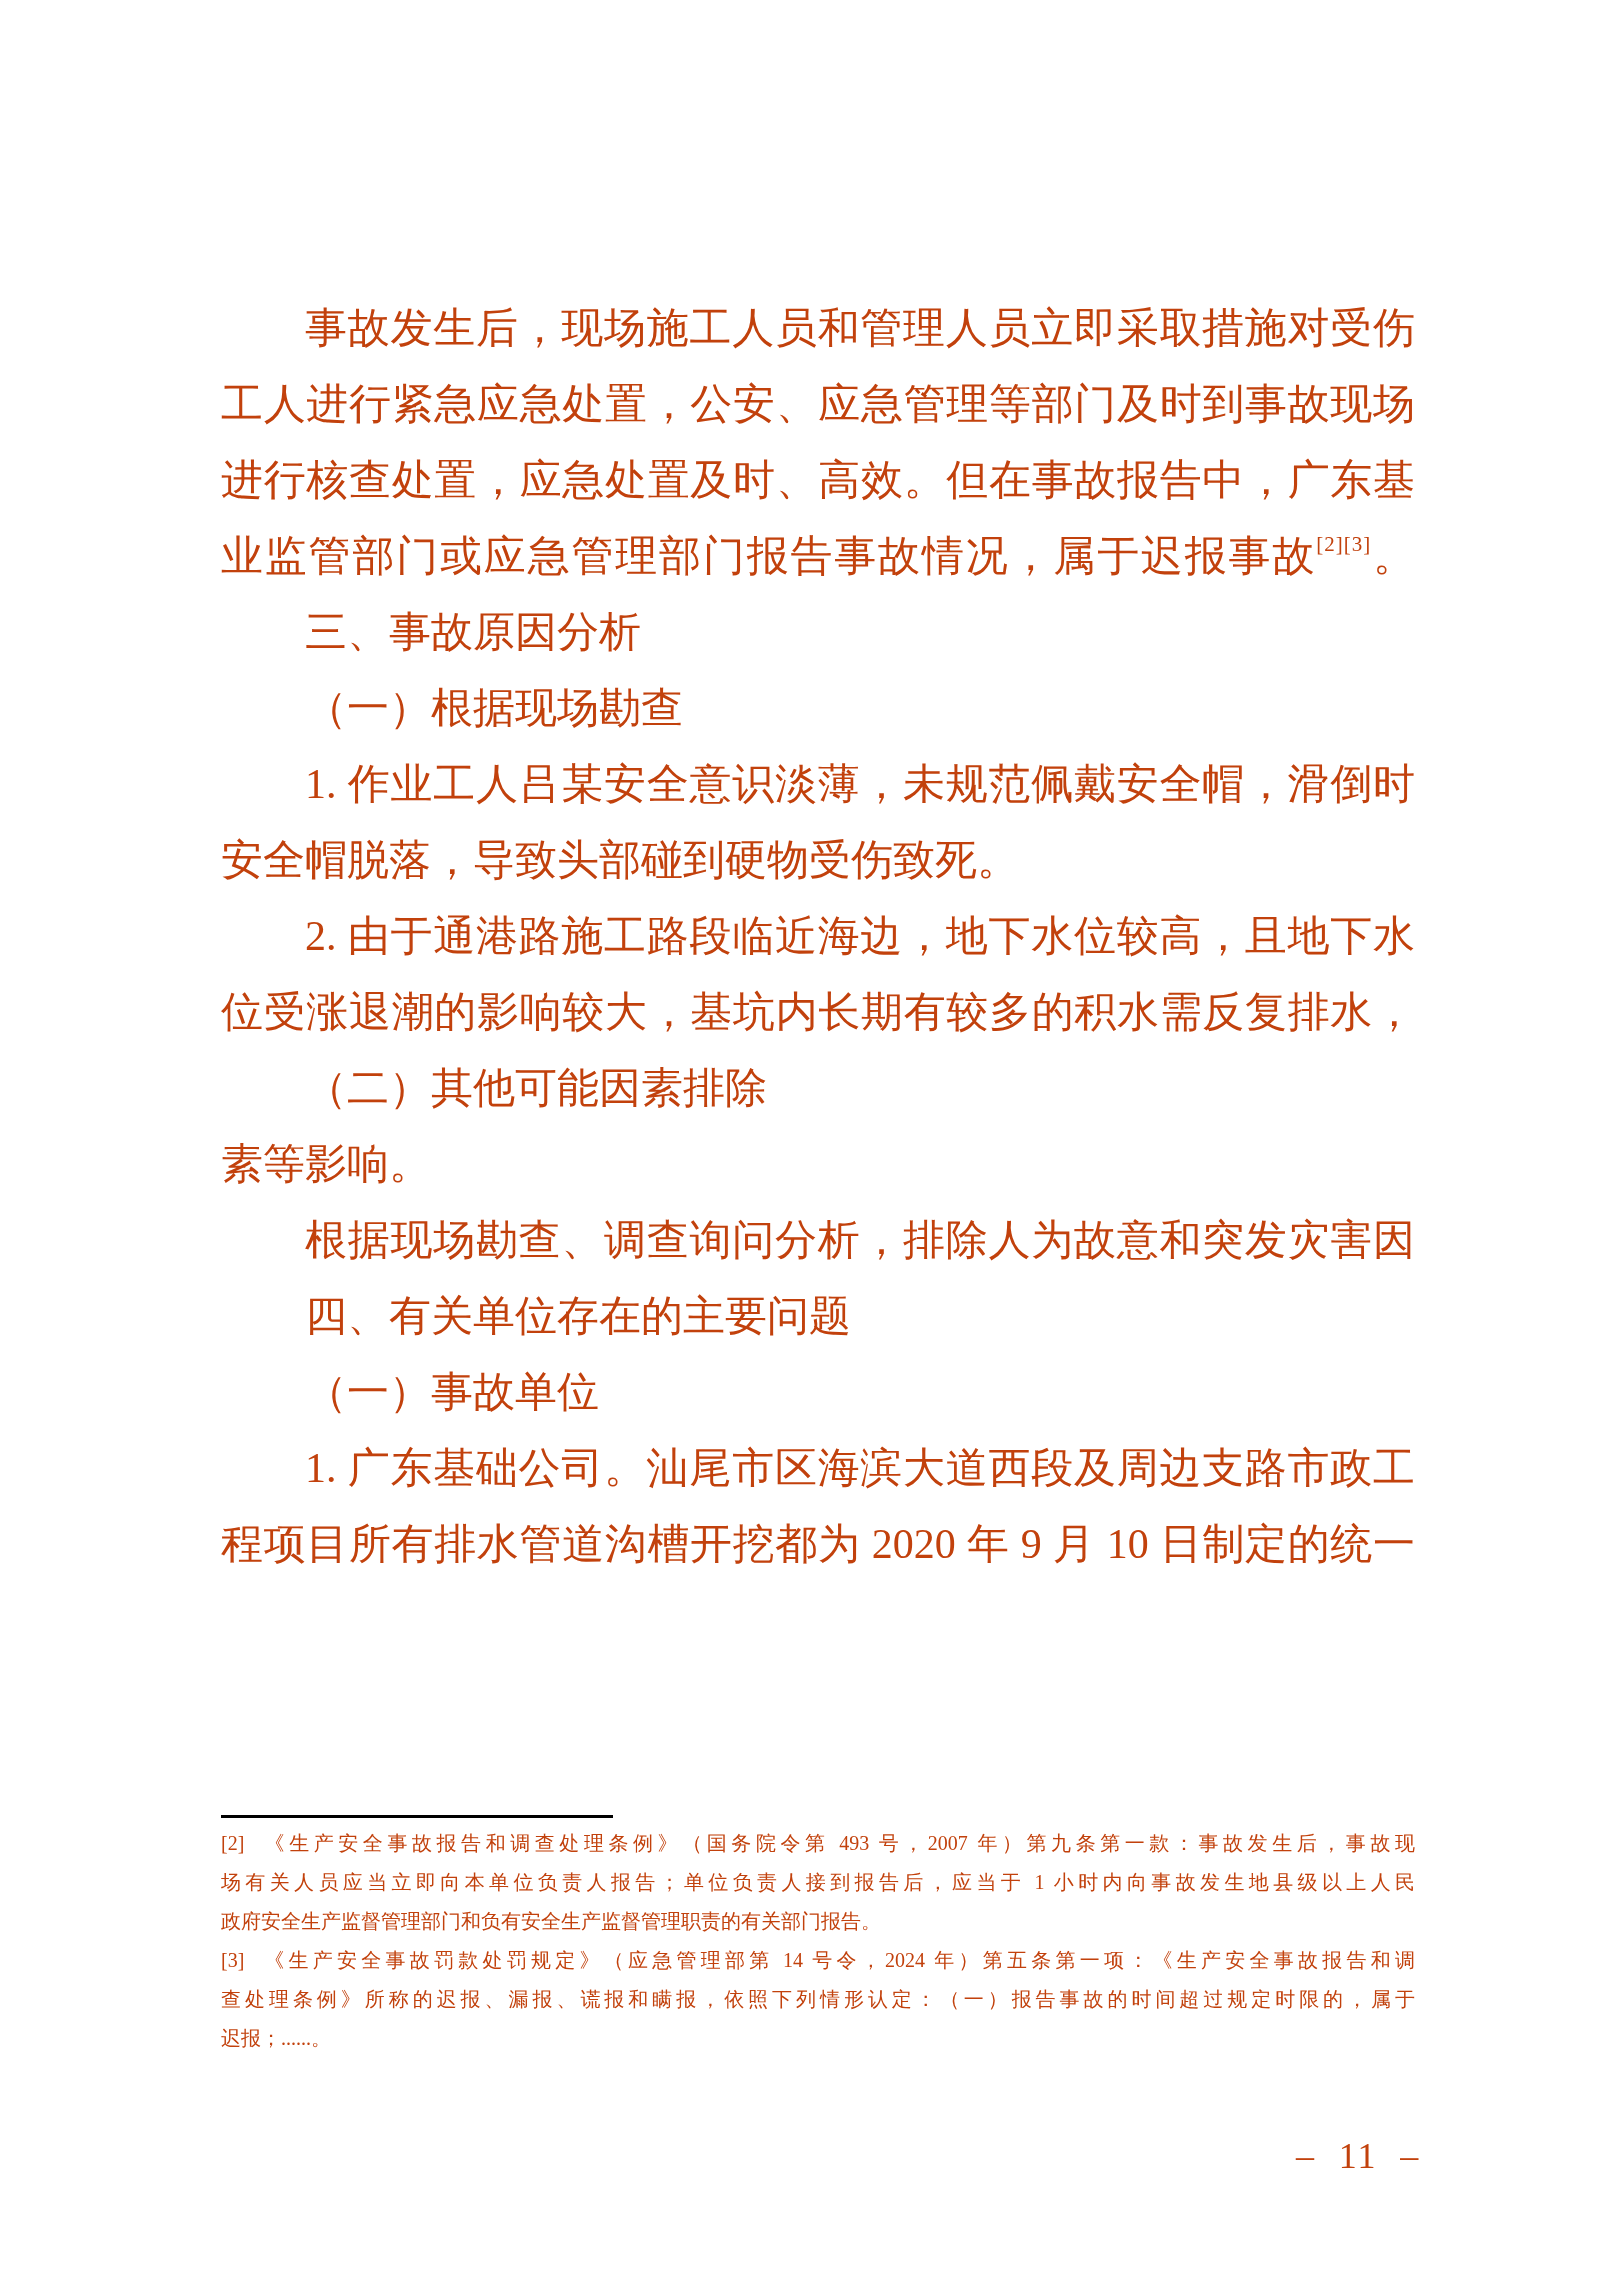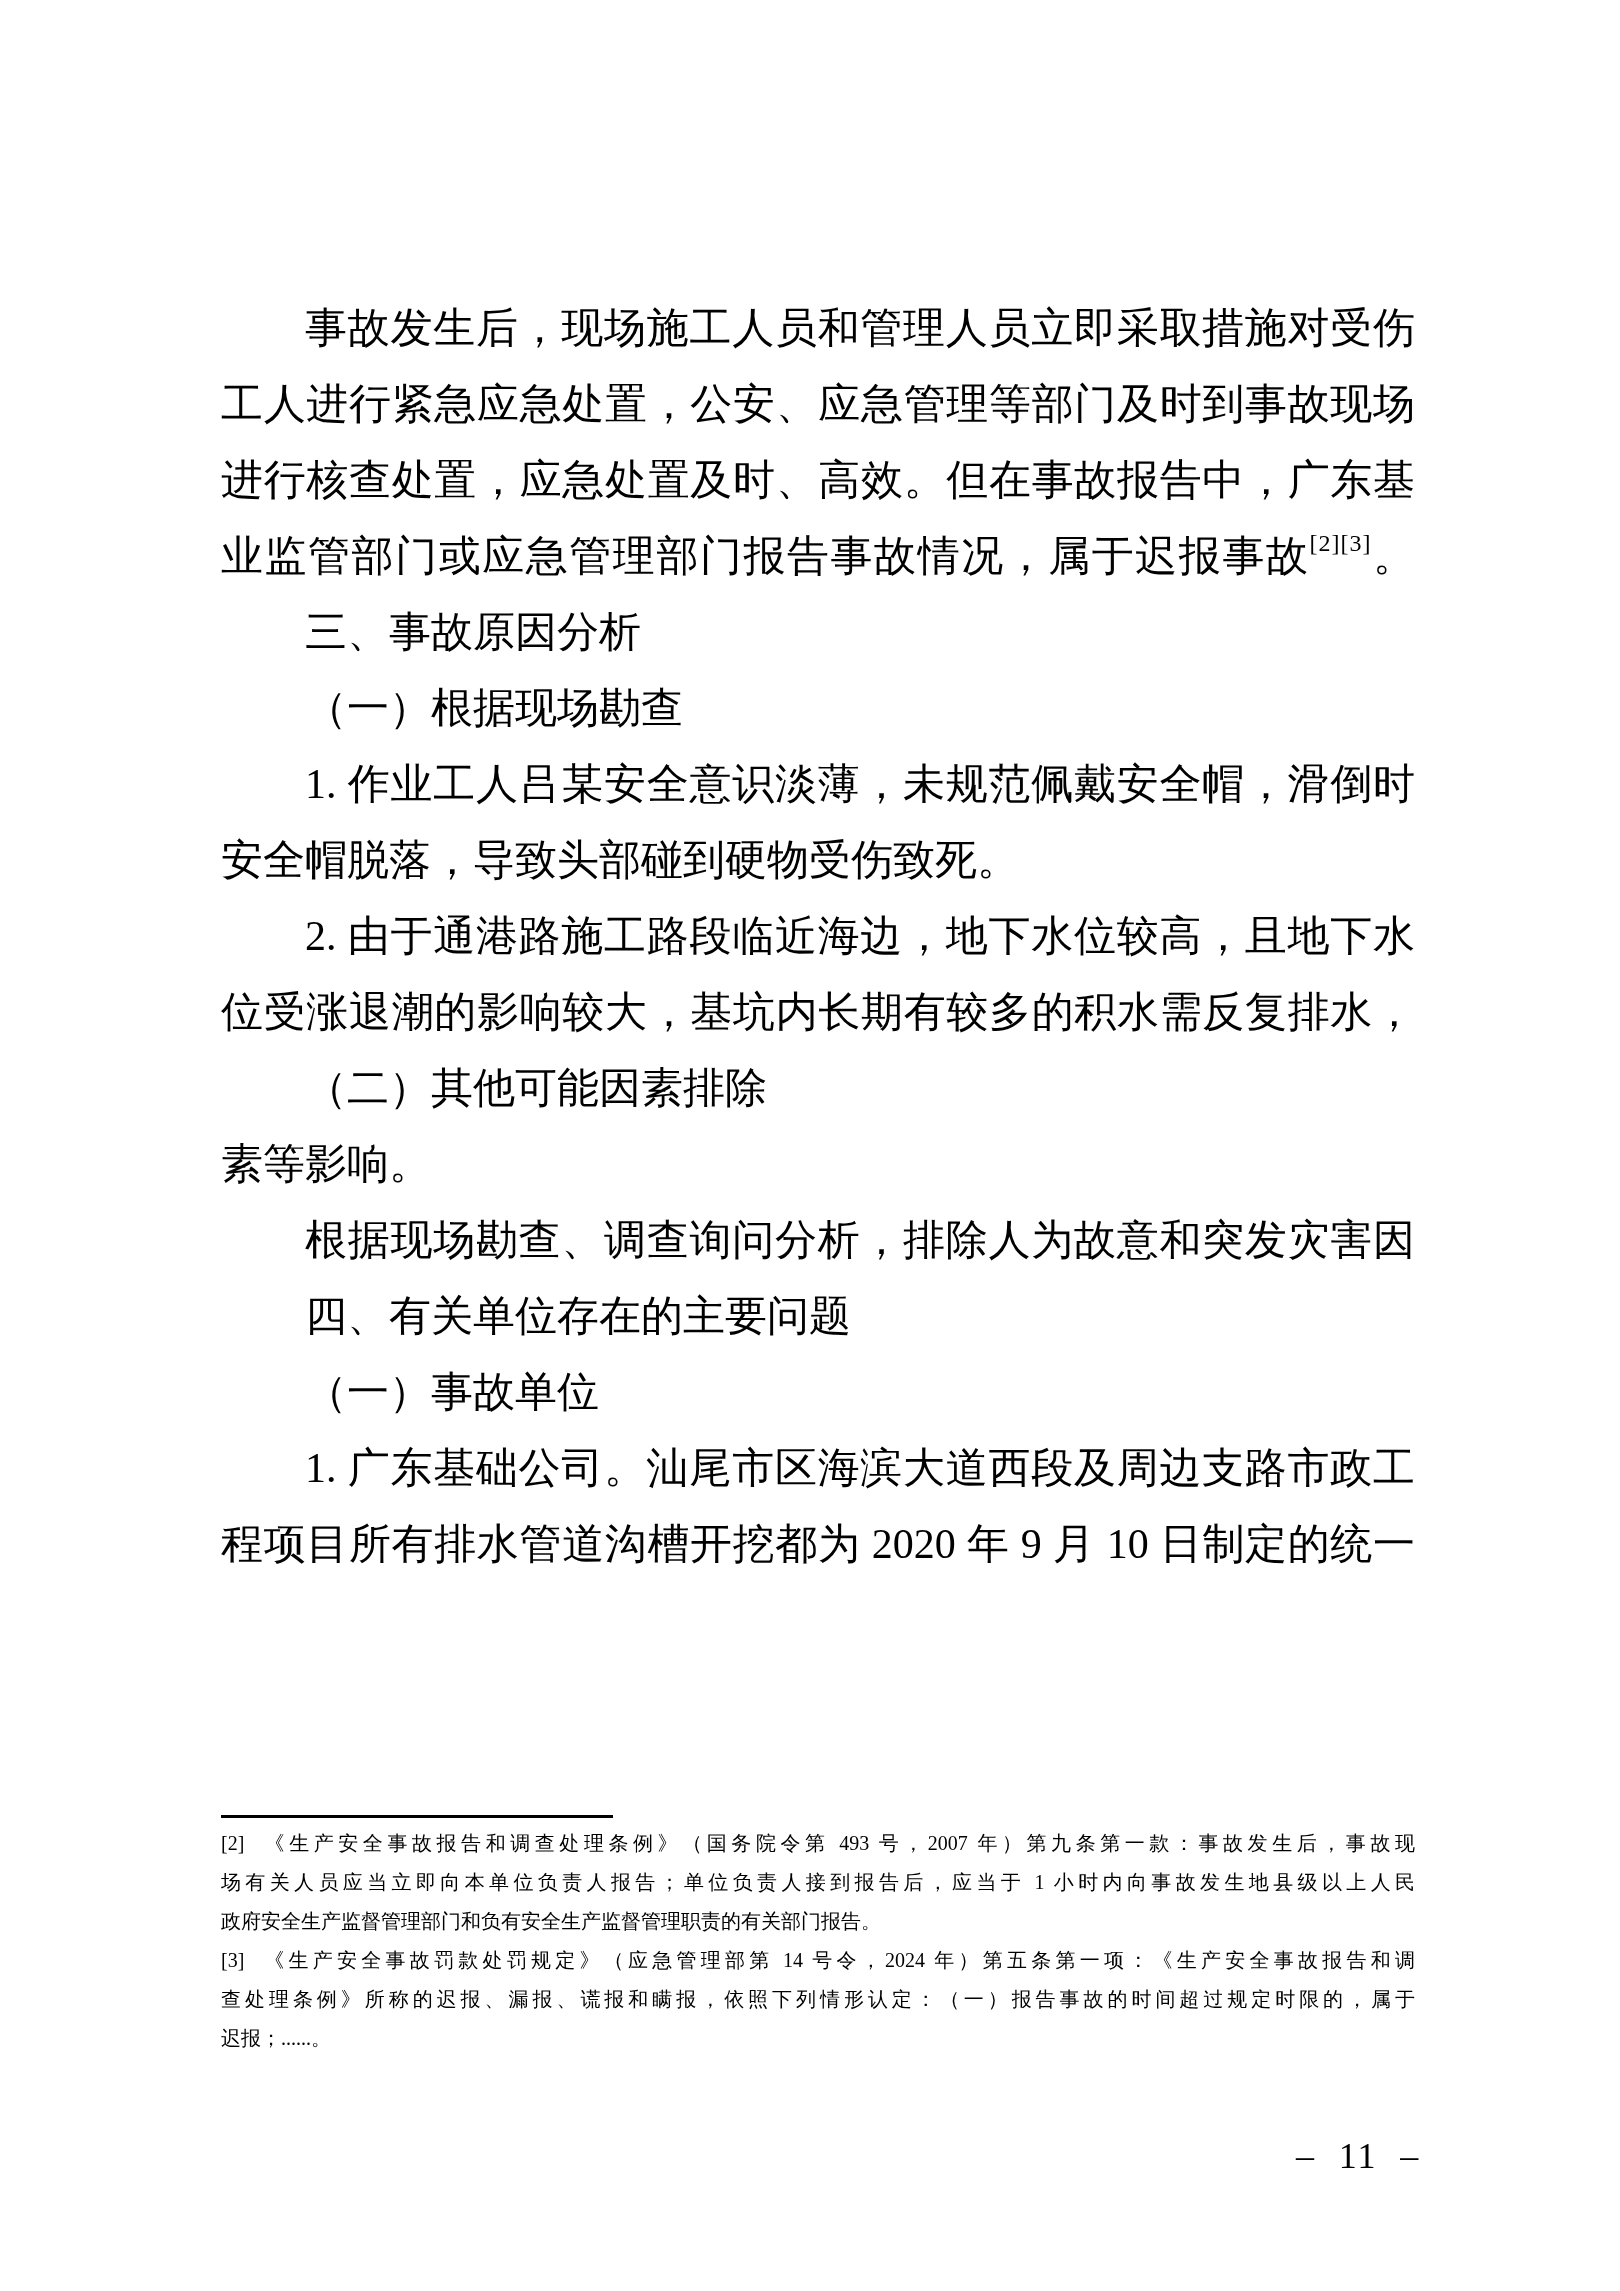--- a/index.html
+++ b/index.html
@@ -1,20 +1,20 @@
 <!DOCTYPE html>
 <html><head>
 <meta charset="utf-8">
 <style>
   html,body{margin:0;padding:0;background:#888;}
   .page{
     position:relative;
     width:1620px;height:2292px;
     background:#ffffff;
-    color:#000000;
+    color:#c2410c;
     font-family:"Liberation Serif", serif;
     overflow:hidden;
   }
   .doc-body{
     position:absolute;
     left:221px;top:290px;width:1194px;
     font-size:42px;
     line-height:76px;
   }
   .block{margin:0;padding:0;}
@@ -24,21 +24,21 @@
   }
   .tline.firstline{text-indent:84px;}
   .tline.plain,
   .tline.lastline{text-align-last:left;}
   .block.heading .tline{
     font-weight:400;
     text-align:right;
     text-align-last:left;
   }
   sup.fref{
-    font-size:24px;
+    font-size:21px;
     line-height:0;
     vertical-align:18.6px;
     letter-spacing:1px;
     font-family:"Liberation Serif", serif;
   }
   .fn-sep{
     position:absolute;
     left:221px;top:1815px;
     width:392px;height:2.9px;
     background:#000000;

